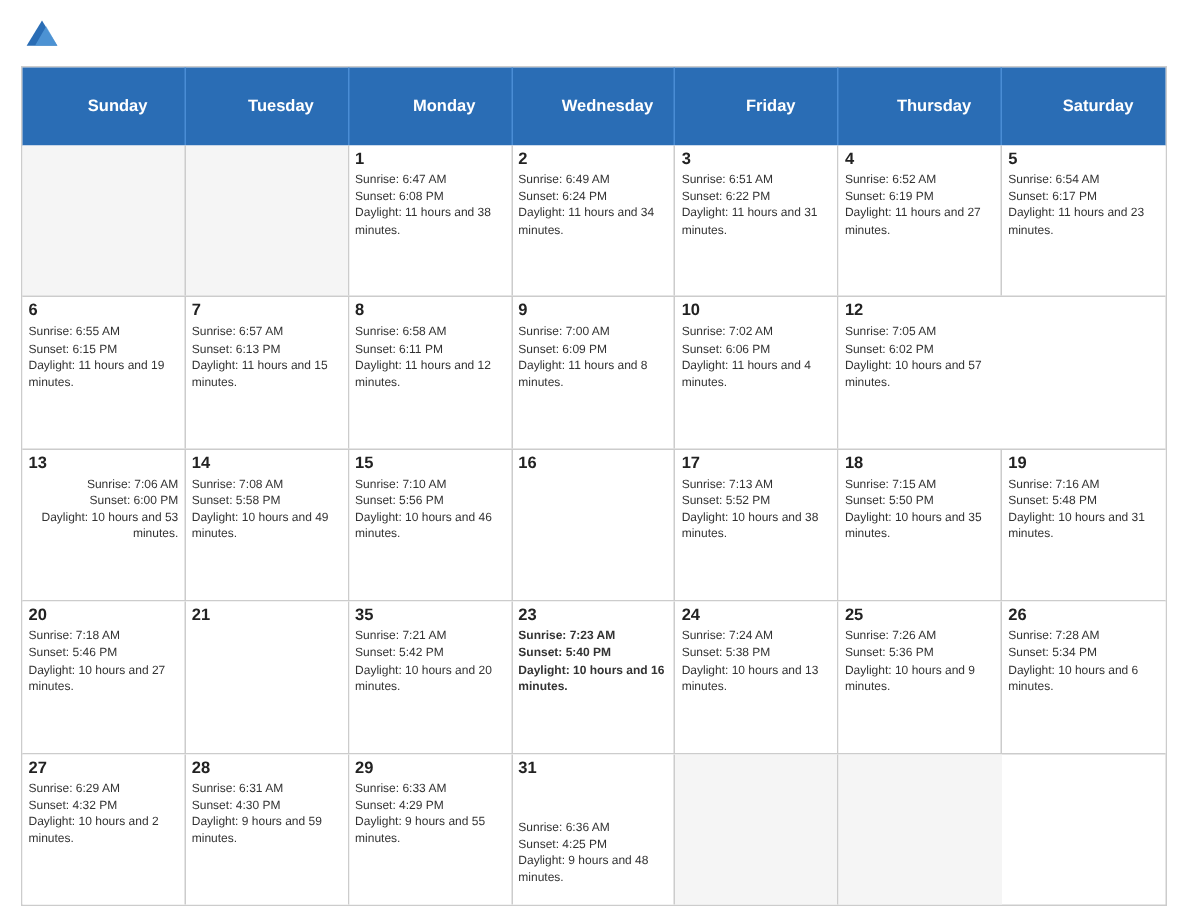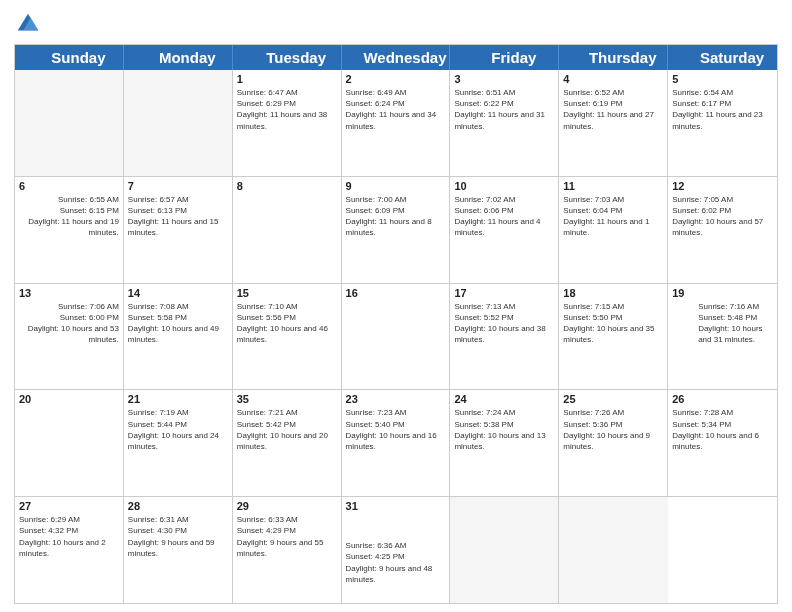--- a/index.html
+++ b/index.html
@@ -59,24 +59,24 @@
       flex-direction: column;
       border: 1px solid #ccc;
     }
     .cal-header {
       display: grid;
       grid-template-columns: repeat(7, 1fr);
       background: #2a6db5;
     }
     .cal-header-cell {
       color: #fff;
-      font-size: 15px;
+      font-size: 11px;
       font-weight: bold;
       text-align: center;
-      padding: 4px 2px;
+      padding: 20px 2px;
       border-right: 1px solid #4a8dd5;
       margin-left: 19px;
     }
     .cal-header-cell:last-child { border-right: none; }
     .cal-body {
       display: flex;
       flex-direction: column;
       flex: 1;
     }
     .cal-row {
@@ -126,35 +126,35 @@
     </div>
     <div class="title-block">
       <div class="month-title"></div>
       <div class="location"></div>
     </div>
   </div>
 
   <div class="calendar">
     <div class="cal-header">
     <div class="cal-header-cell">Sunday</div>
+        <div class="cal-header-cell">Tuesday</div>
         <div class="cal-header-cell">Monday</div>
-        <div class="cal-header-cell">Tuesday</div>
         <div class="cal-header-cell">Wednesday</div>
         <div class="cal-header-cell">Friday</div>
         <div class="cal-header-cell">Thursday</div>
         <div class="cal-header-cell">Saturday</div>
       </div>
     <div class="cal-body">
     <div class="cal-row">
           <div class="cal-cell empty"></div>
           <div class="cal-cell empty"></div>
           <div class="cal-cell">
             <div class="day-num">1</div>
             <div class="info" style="white-space: pre-line;">Sunrise: 6:47 AM
-Sunset: 6:29 PM
+Sunset: 6:08 PM
 Daylight: 11 hours and 38 minutes.</div>
           </div>
           <div class="cal-cell">
             <div class="day-num">2</div>
             <div class="info" style="white-space: pre-line;">Sunrise: 6:49 AM
 Sunset: 6:24 PM
 Daylight: 11 hours and 34 minutes.</div>
           </div>
           <div class="cal-cell">
             <div class="day-num">3</div>
@@ -171,52 +171,49 @@
           <div class="cal-cell">
             <div class="day-num">5</div>
             <div class="info" style="white-space: pre-line;">Sunrise: 6:54 AM
 Sunset: 6:17 PM
 Daylight: 11 hours and 23 minutes.</div>
           </div>
         </div>
         <div class="cal-row">
           <div class="cal-cell">
             <div class="day-num">6</div>
-            <div class="info" style="white-space: pre-line; text-align: right;">Sunrise: 6:55 AM
+            <div class="info" style="white-space: pre-line;">Sunrise: 6:55 AM
 Sunset: 6:15 PM
 Daylight: 11 hours and 19 minutes.</div>
           </div>
           <div class="cal-cell">
             <div class="day-num">7</div>
             <div class="info" style="white-space: pre-line;">Sunrise: 6:57 AM
 Sunset: 6:13 PM
 Daylight: 11 hours and 15 minutes.</div>
           </div>
           <div class="cal-cell">
             <div class="day-num">8</div>
+            <div class="info" style="white-space: pre-line;">Sunrise: 6:58 AM
+Sunset: 6:11 PM
+Daylight: 11 hours and 12 minutes.</div>
           </div>
           <div class="cal-cell">
             <div class="day-num">9</div>
             <div class="info" style="white-space: pre-line;">Sunrise: 7:00 AM
 Sunset: 6:09 PM
 Daylight: 11 hours and 8 minutes.</div>
           </div>
           <div class="cal-cell">
             <div class="day-num">10</div>
             <div class="info" style="white-space: pre-line;">Sunrise: 7:02 AM
 Sunset: 6:06 PM
 Daylight: 11 hours and 4 minutes.</div>
           </div>
           <div class="cal-cell">
-            <div class="day-num">11</div>
-            <div class="info" style="white-space: pre-line;">Sunrise: 7:03 AM
-Sunset: 6:04 PM
-Daylight: 11 hours and 1 minute.</div>
-          </div>
-          <div class="cal-cell">
             <div class="day-num">12</div>
             <div class="info" style="white-space: pre-line;">Sunrise: 7:05 AM
 Sunset: 6:02 PM
 Daylight: 10 hours and 57 minutes.</div>
           </div>
         </div>
         <div class="cal-row">
           <div class="cal-cell">
             <div class="day-num">13</div>
             <div class="info" style="white-space: pre-line; text-align: right;">Sunrise: 7:06 AM
@@ -245,44 +242,44 @@
 Daylight: 10 hours and 38 minutes.</div>
           </div>
           <div class="cal-cell">
             <div class="day-num">18</div>
             <div class="info" style="white-space: pre-line;">Sunrise: 7:15 AM
 Sunset: 5:50 PM
 Daylight: 10 hours and 35 minutes.</div>
           </div>
           <div class="cal-cell">
             <div class="day-num">19</div>
-            <div class="info" style="white-space: pre-line; margin-left: 26px;">Sunrise: 7:16 AM
+            <div class="info" style="white-space: pre-line;">Sunrise: 7:16 AM
 Sunset: 5:48 PM
 Daylight: 10 hours and 31 minutes.</div>
           </div>
         </div>
         <div class="cal-row">
           <div class="cal-cell">
             <div class="day-num">20</div>
+            <div class="info" style="white-space: pre-line;">Sunrise: 7:18 AM
+Sunset: 5:46 PM
+Daylight: 10 hours and 27 minutes.</div>
           </div>
           <div class="cal-cell">
             <div class="day-num">21</div>
-            <div class="info" style="white-space: pre-line;">Sunrise: 7:19 AM
-Sunset: 5:44 PM
-Daylight: 10 hours and 24 minutes.</div>
           </div>
           <div class="cal-cell">
             <div class="day-num">35</div>
             <div class="info" style="white-space: pre-line;">Sunrise: 7:21 AM
 Sunset: 5:42 PM
 Daylight: 10 hours and 20 minutes.</div>
           </div>
           <div class="cal-cell">
             <div class="day-num">23</div>
-            <div class="info" style="white-space: pre-line;">Sunrise: 7:23 AM
+            <div class="info" style="white-space: pre-line; font-weight: bold;">Sunrise: 7:23 AM
 Sunset: 5:40 PM
 Daylight: 10 hours and 16 minutes.</div>
           </div>
           <div class="cal-cell">
             <div class="day-num">24</div>
             <div class="info" style="white-space: pre-line;">Sunrise: 7:24 AM
 Sunset: 5:38 PM
 Daylight: 10 hours and 13 minutes.</div>
           </div>
           <div class="cal-cell">

